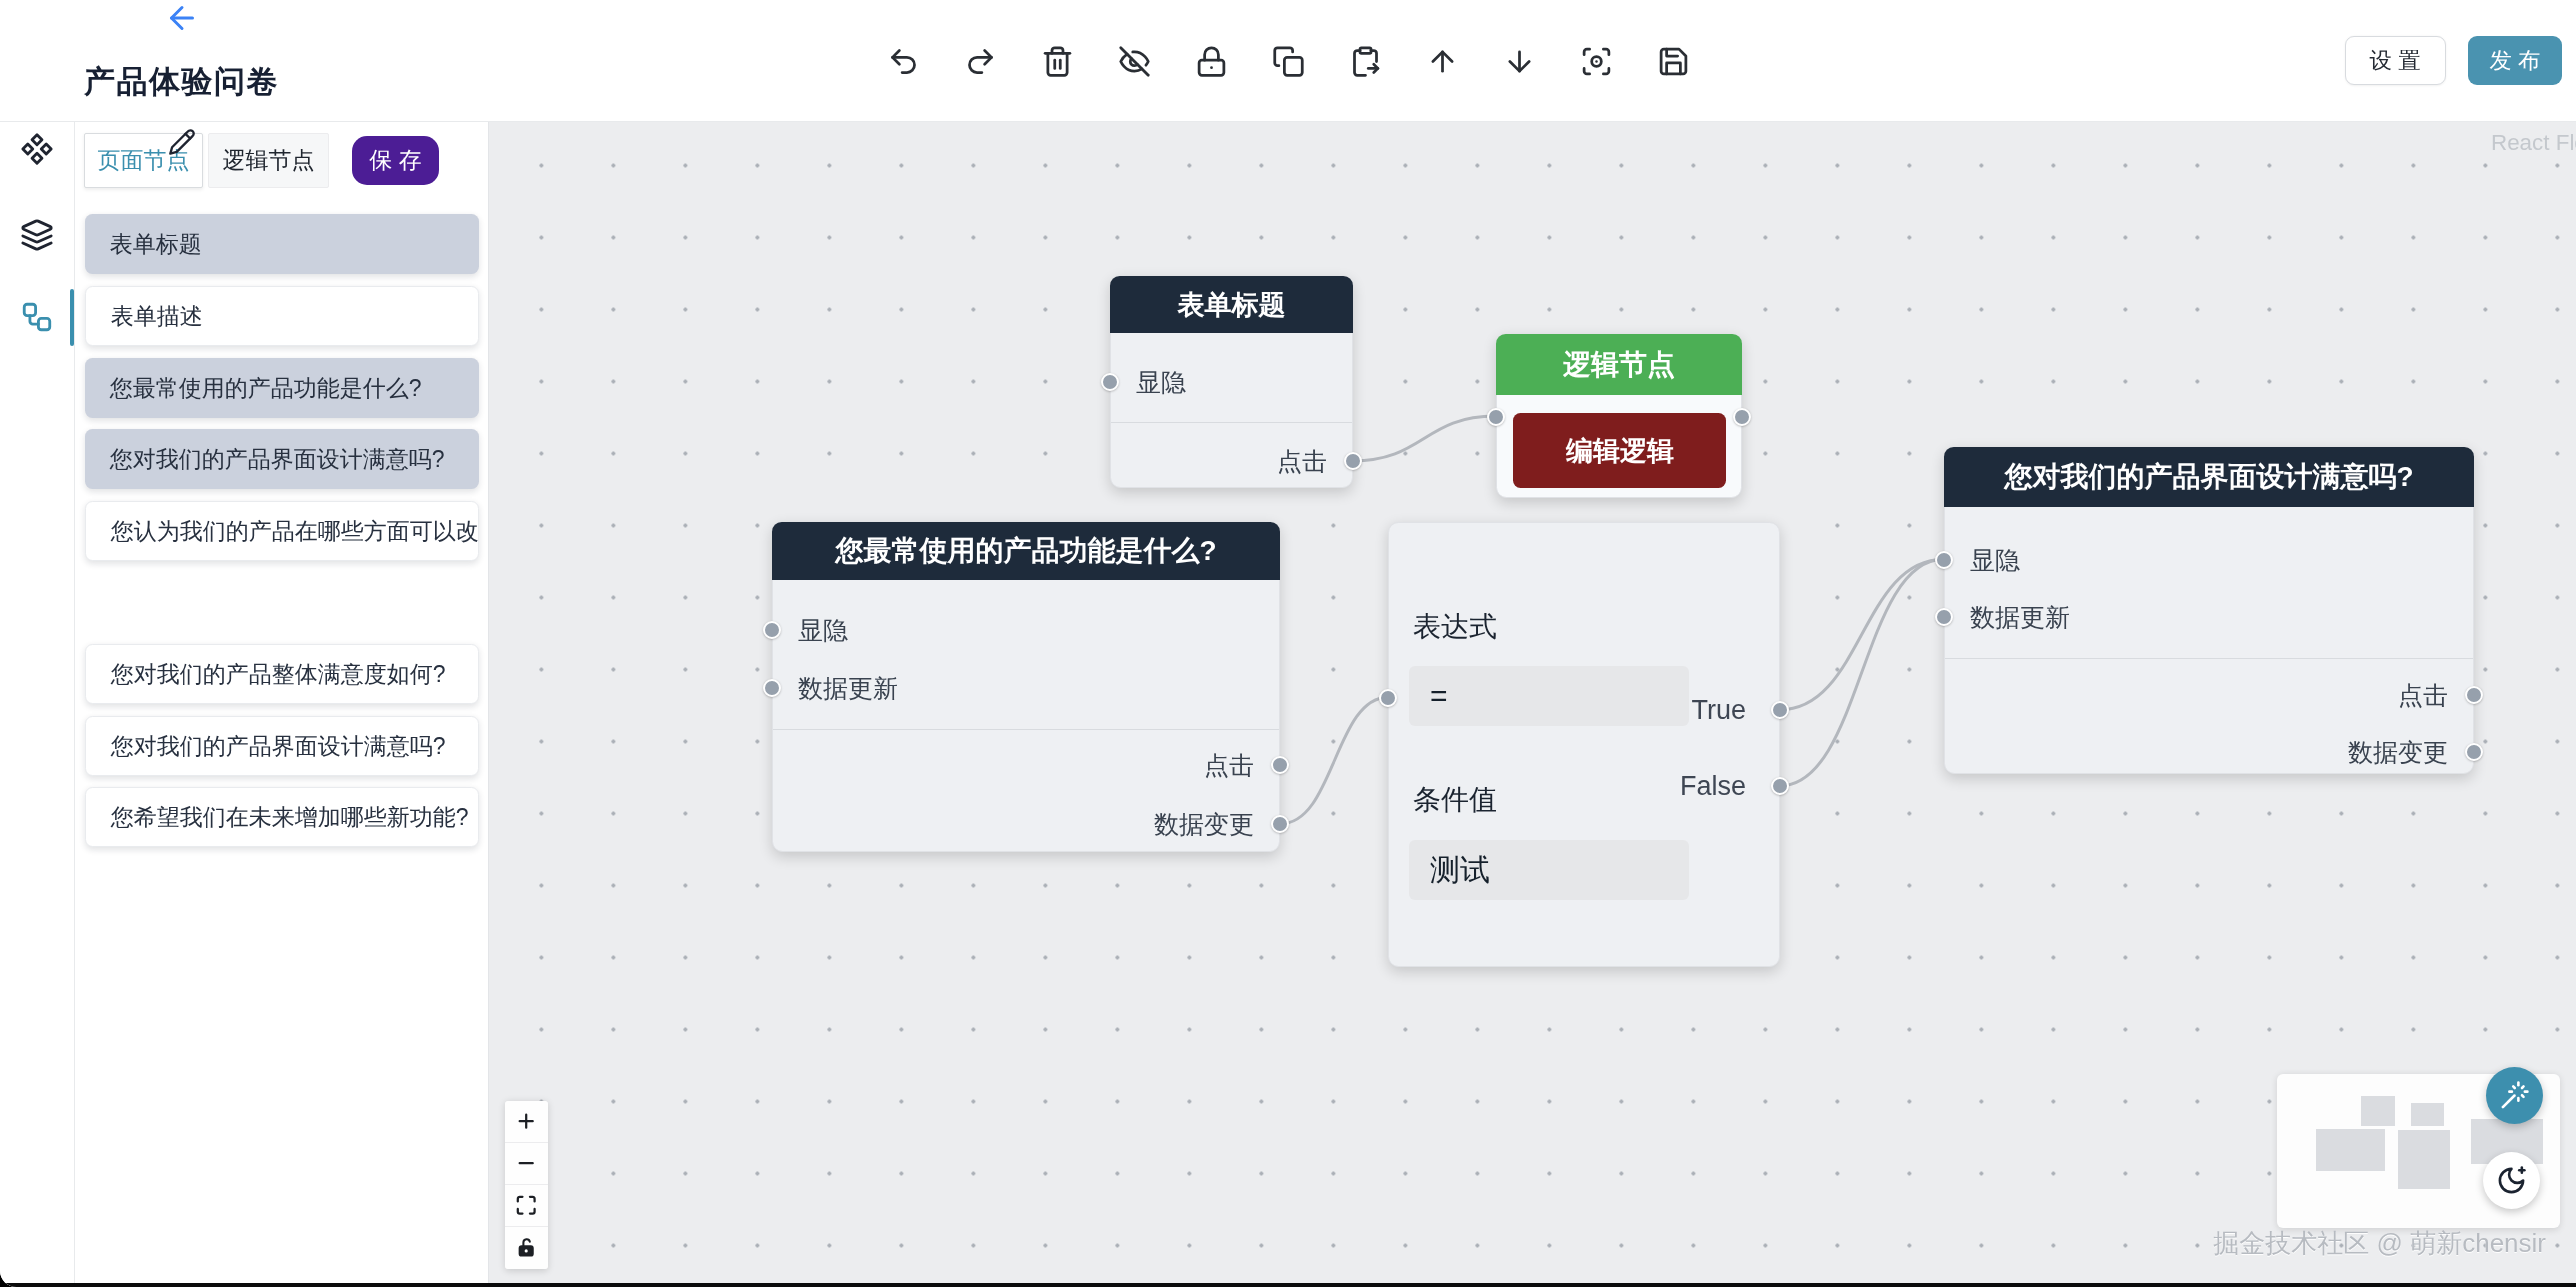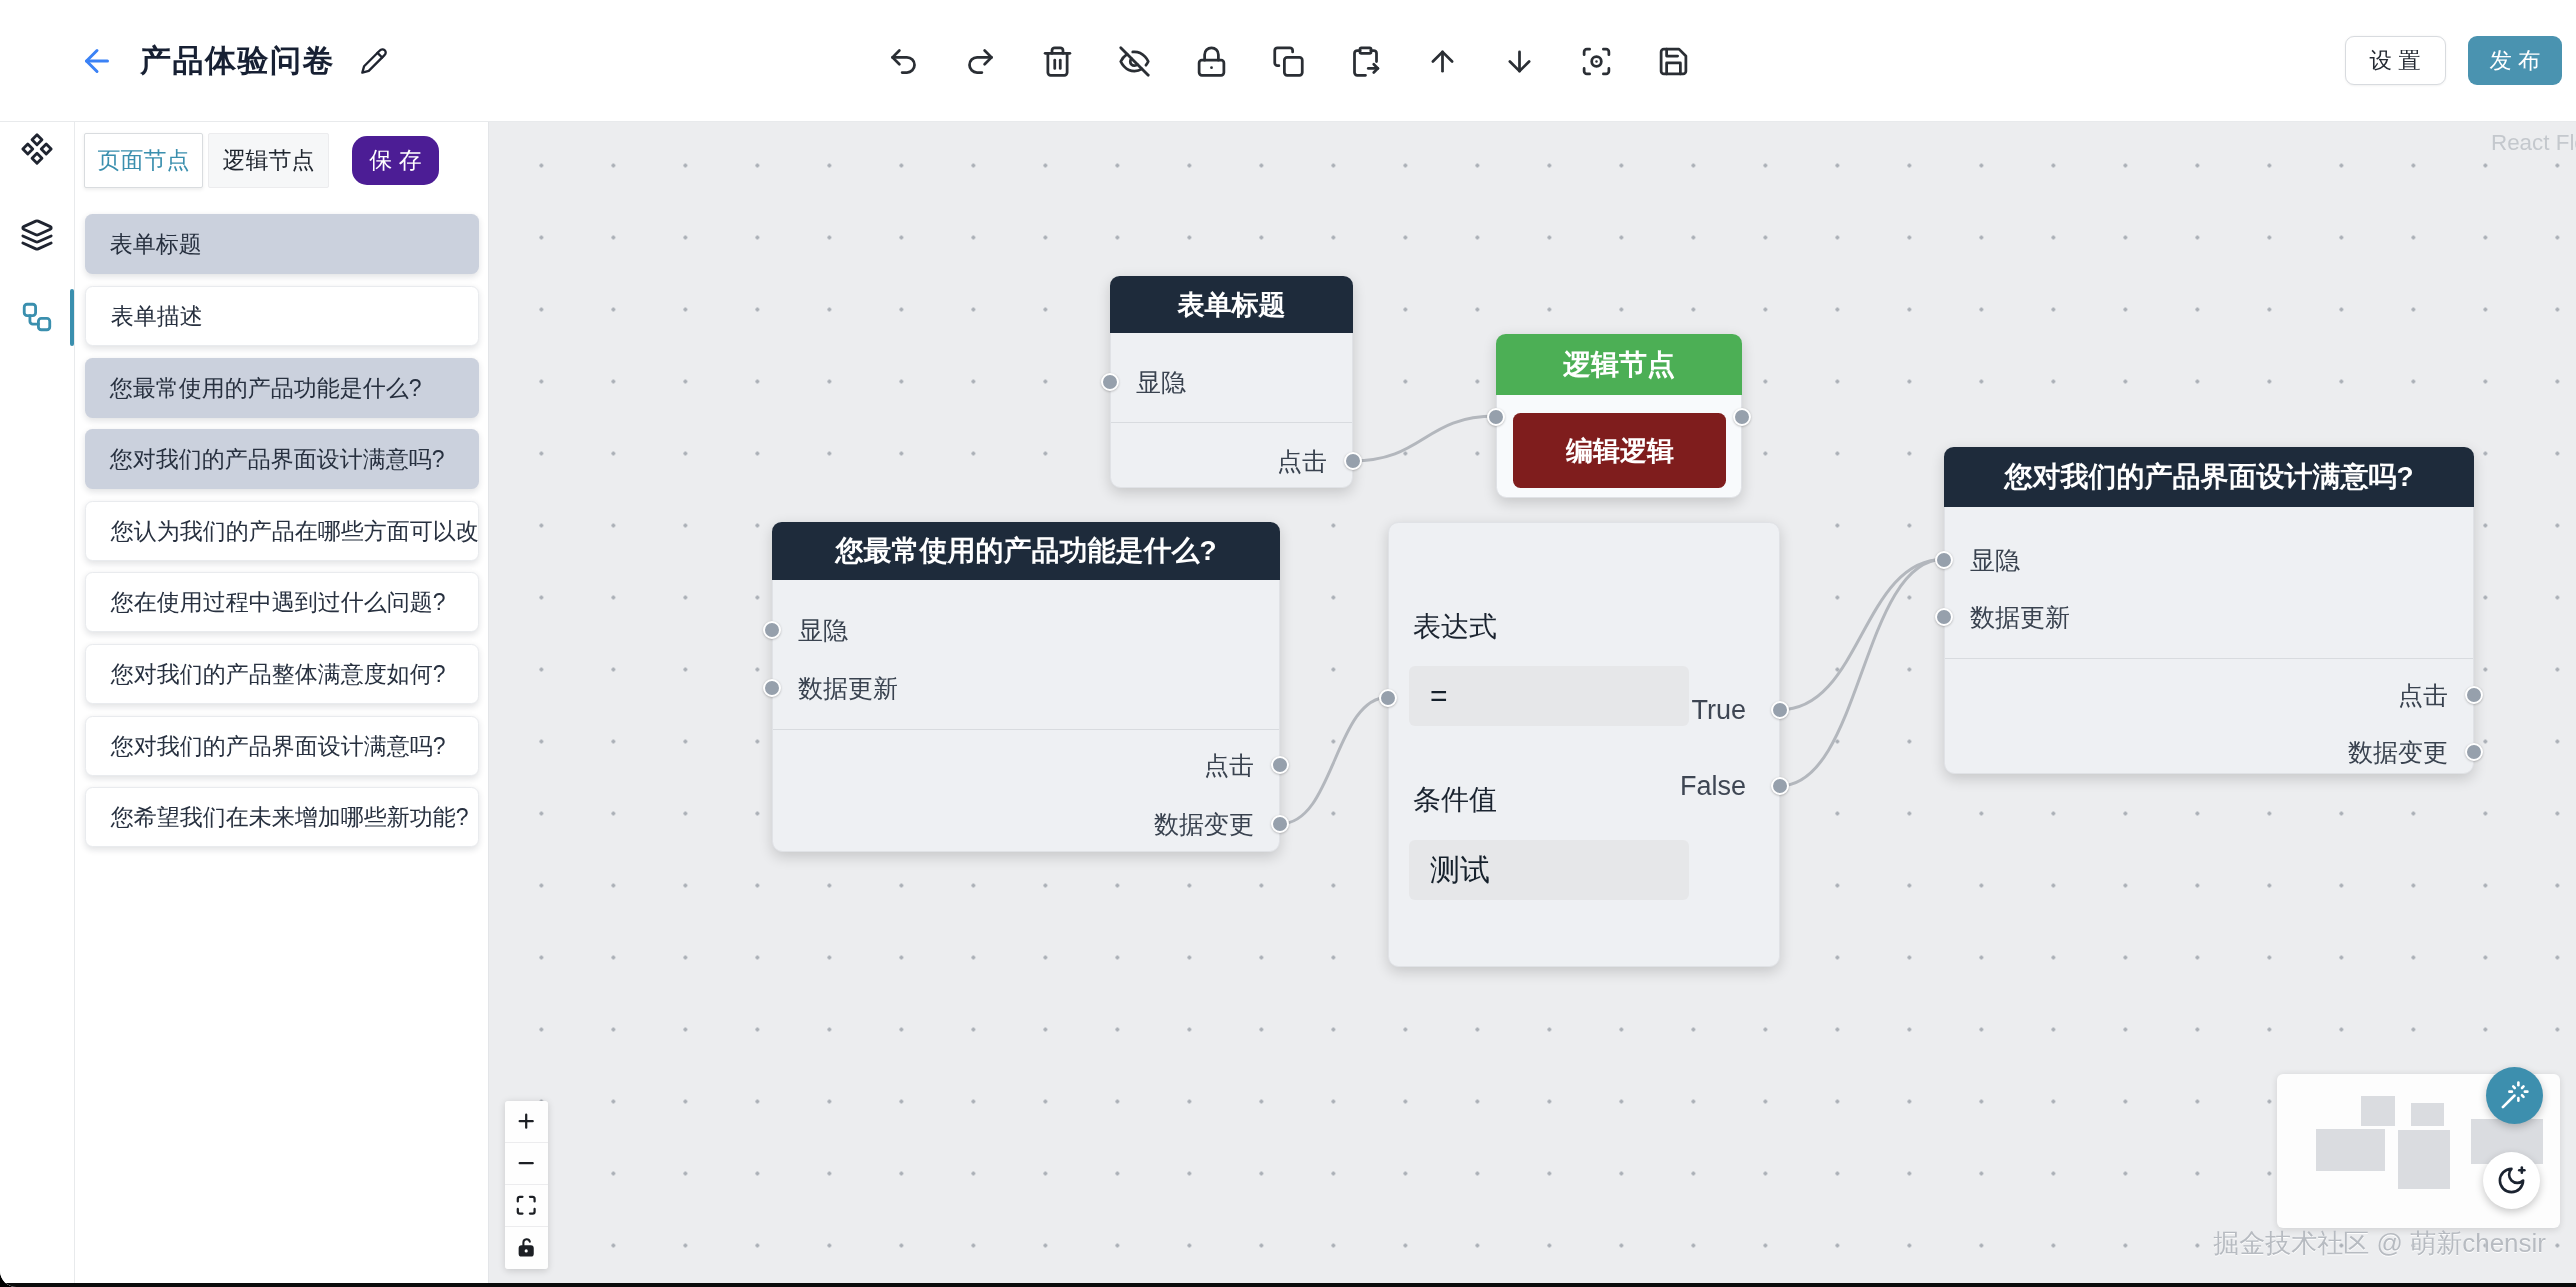--- a/index.html
+++ b/index.html
@@ -2,21 +2,21 @@
 <html style="font-size:12px"><head>
 <meta charset="utf-8">
 <style>
   * { margin:0; padding:0; box-sizing:border-box; }
   html,body { width:2576px; height:1287px; background:#000; }
   body { font-family:"Liberation Sans","DejaVu Sans",sans-serif; }
   #app { position:relative; width:2576px; height:1287px; background:#ffffff; overflow:hidden; border-bottom-left-radius:16.4px; }
 
   
   .topbar { position:absolute; top:0; left:0; width:100%; height:122px; background:#fff; border-bottom:0.7px solid #e8eaec; z-index:30; }
-  .title-group { position:absolute; left:78px; top:0; height:122px; display:flex; align-items:center; gap:25px; }
+  .title-group { position:absolute; left:84px; top:0; height:122px; display:flex; align-items:center; gap:25px;flex-direction:column; }
   .back-btn { width:37px; height:37px; display:flex; align-items:center; justify-content:center; color:#3b82f6; cursor:pointer; }
   .page-title { font-size:31px; font-weight:bold; color:#172033; letter-spacing:1.5px; }
   .edit-ic { color:#1f2430; display:flex; }
   .toolbar { position:absolute; left:50%; top:0; transform:translateX(-50%); height:122px; display:flex; align-items:center; gap:43px; }
   .tool-btn { width:34px; height:34px; display:flex; align-items:center; justify-content:center; color:#2a2e34; cursor:pointer; }
   .top-actions { position:absolute; right:14px; top:36px; display:flex; gap:22.4px; }
   .btn { height:49px; border-radius:9px; display:flex; align-items:center; justify-content:center; font-size:22.4px; cursor:pointer; }
   .btn-ghost { width:101px; background:#fff; border:0.7px solid #d8dbdf; color:#242a33; box-shadow:0 0.7px 2.2px rgba(0,0,0,.06); }
   .btn-teal { width:94px; background:#4a93b0; color:#fff; }
 
@@ -211,21 +211,20 @@
   <div class="panel">
     <div class="tab tab-active">页面节点</div>
     <div class="tab tab-idle">逻辑节点</div>
     <div class="save-btn">保 存</div>
 
     <div class="node-item sel" style="top:92px">表单标题</div>
     <div class="node-item plain" style="top:164px">表单描述</div>
     <div class="node-item sel" style="top:236px">您最常使用的产品功能是什么?</div>
     <div class="node-item sel" style="top:307px">您对我们的产品界面设计满意吗?</div>
     <div class="node-item plain" style="top:379px">您认为我们的产品在哪些方面可以改...</div>
-    <div class="node-item plain" style="top:450px">您在使用过程中遇到过什么问题?</div>
     <div class="node-item plain" style="top:522px">您对我们的产品整体满意度如何?</div>
     <div class="node-item plain" style="top:594px">您对我们的产品界面设计满意吗?</div>
     <div class="node-item plain" style="top:665px">您希望我们在未来增加哪些新功能?</div>
   </div>
 
   <div class="canvas">
     <div class="attribution">React Flow</div>
 
     <svg class="edges" width="2087" height="1166" viewBox="0 0 2799 1563">
       <path d="M1158,454 C1254,454 1254,394 1350,394" fill="none" stroke="#b3b7bd" stroke-width="4" stroke-linecap="round"></path>

